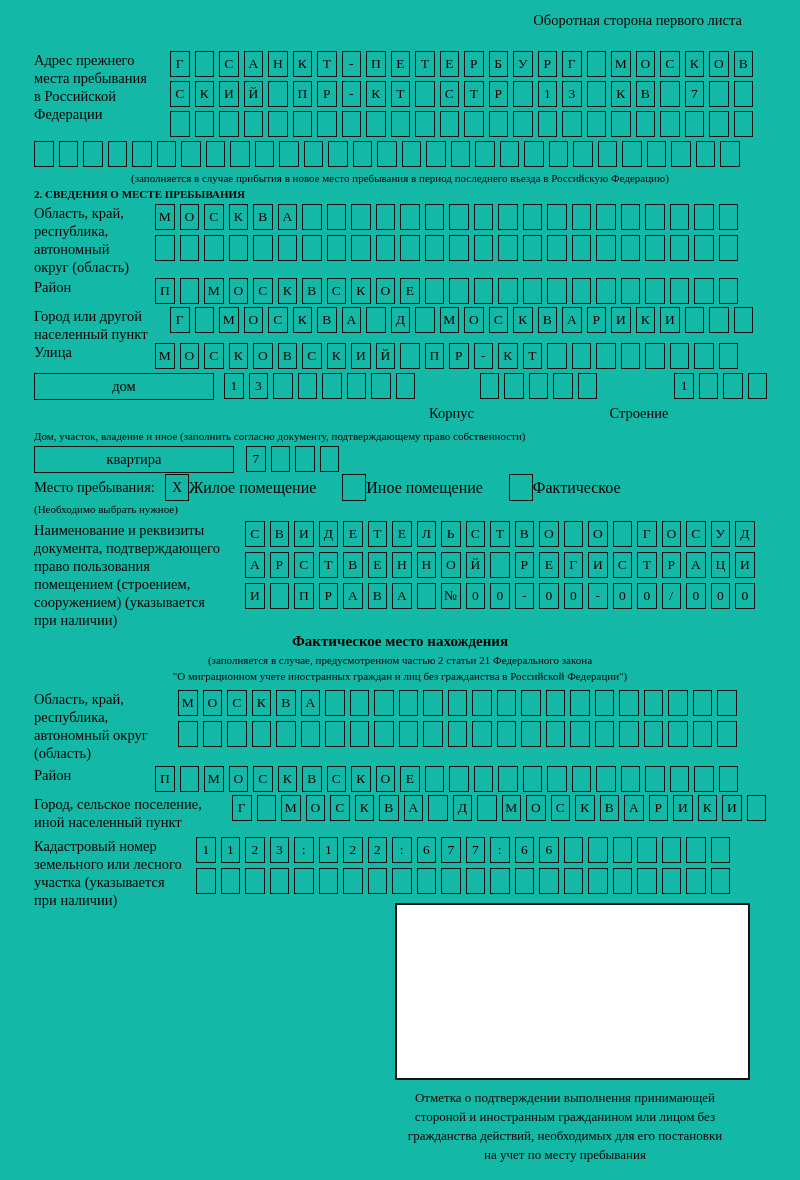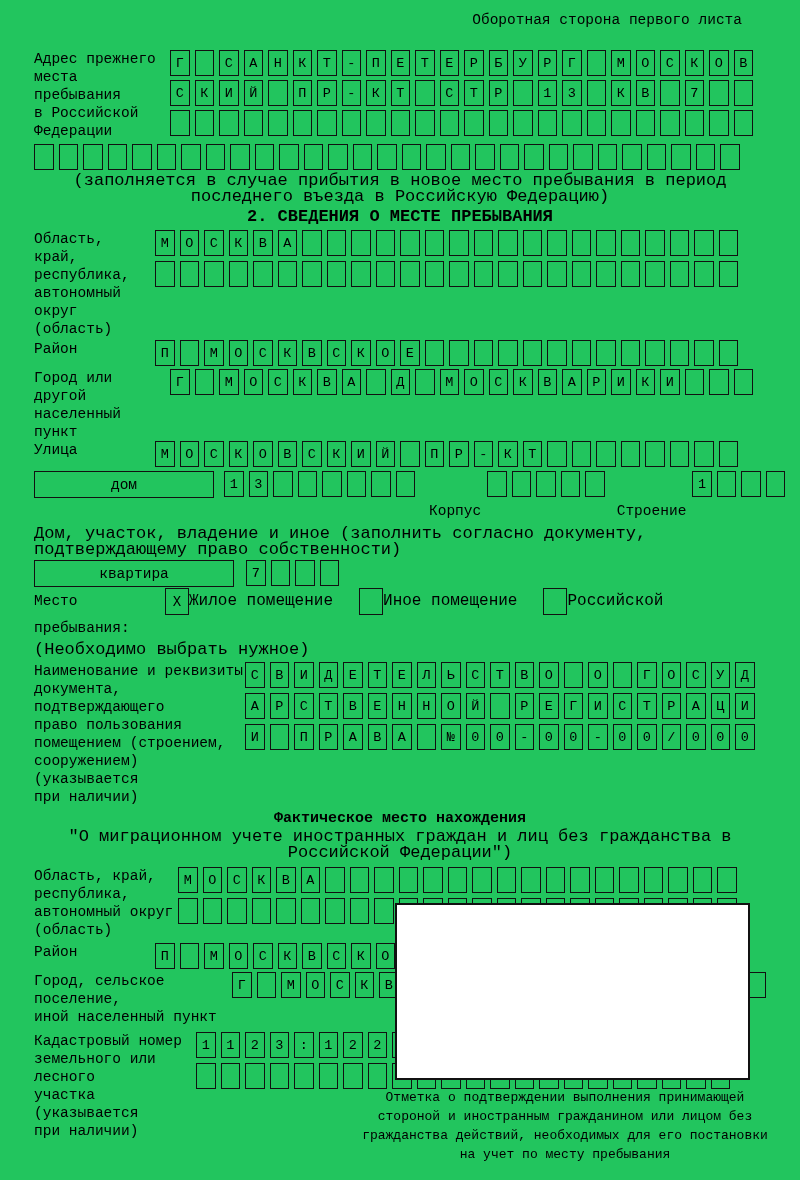--- a/index.html
+++ b/index.html
@@ -1,36 +1,36 @@
 <!DOCTYPE html>
 <html><head>
 <meta charset="utf-8">
 <style>
   html,body{margin:0;padding:0;background:#ffffff;}
   .sheet{
     position:relative; width:800px; height:1180px; box-sizing:border-box;
-    background:#22c55e; color:#000; padding:12px 34px 0 34px; overflow:hidden;
-    font-family:Liberation Mono, monospace;
+    background:#14b8a6; color:#000; padding:12px 34px 0 34px; overflow:hidden;
+    font-family:Liberation Serif, serif;
   }
   .hdr{text-align:right; font-size:14.5px; padding-right:24px; margin-bottom:22px;}
   .row{display:flex; align-items:flex-start;}
   .lbl{font-size:14.5px; line-height:18px; white-space:pre-line; flex:none;}
   .w121{width:121px}.w136{width:136px}.w144{width:144px}.w162{width:162px}.w198{width:198px}.w211{width:211px}
   .stack{display:flex; flex-direction:column;}
   .g4>*+*{margin-top:4px}.g5>*+*{margin-top:5px}
   .cells{display:flex; flex:none;}
   .cells>*+*{margin-left:5px}
   .cell{
     box-sizing:border-box; flex:none; width:19.5px; height:26px;
     border:1.8px solid #111; display:flex; align-items:center; justify-content:center;
     font-size:13.5px;
   }
-  .note{font-size:17px; line-height:16px;}
+  .note{font-size:11px; line-height:16px;}
   .center{text-align:center;}
-  .h2{text-align:center; font-weight:bold; font-size:17px; margin:2px 0 4px 0;}
+  .h2{text-align:left; font-weight:bold; font-size:11px; margin:2px 0 4px 0;}
   .h3{text-align:center; font-weight:bold; font-size:15px; margin:4px 0 2px 0;}
   .widebox{
     box-sizing:border-box; height:27px; border:1.8px solid #111; flex:none;
     display:flex; align-items:center; justify-content:center; font-size:14.5px;
   }
   .wb180{width:180px}.wb200{width:200px}
   .inl{font-size:14.5px; line-height:27px; flex:none;margin-top:27px;}
   .mlbl{font-size:14.5px; line-height:27px; width:131px; flex:none;}
   .olbl{font-size:16px; line-height:27px; margin-left:0;text-align:right;}
   .opt{display:flex; align-items:flex-start;}
@@ -373,21 +373,21 @@
     <div class="opt">
       <div class="cbox">X</div>
       <div class="olbl">Жилое помещение</div>
     </div>
     <div class="opt">
       <div class="cbox"></div>
       <div class="olbl">Иное помещение</div>
     </div>
     <div class="opt">
       <div class="cbox"></div>
-      <div class="olbl">Российской</div>
+      <div class="olbl">Фактическое</div>
     </div>
   </div>
   <div class="note indent125 mb4">(Необходимо выбрать нужное)</div>
 
   <div class="row mb2">
     <div class="lbl w211">Наименование и реквизиты
 документа, подтверждающего
 право пользования
 помещением (строением,
 сооружением) (указывается
@@ -459,20 +459,21 @@
           <div class="cell">0</div>
           <div class="cell">/</div>
           <div class="cell">0</div>
           <div class="cell">0</div>
           <div class="cell">0</div>
         </div>
     </div>
   </div>
 
   <div class="h3">Фактическое место нахождения</div>
+  <div class="note center">(заполняется в случае, предусмотренном частью 2 статьи 21 Федерального закона</div>
   <div class="note center mb6">"О миграционном учете иностранных граждан и лиц без гражданства в Российской Федерации")</div>
 
   <div class="row mb4">
     <div class="lbl w144">Область, край,
 республика,
 автономный округ
 (область)</div>
     <div class="stack g5">
       <div class="cells">
           <div class="cell">М</div>

